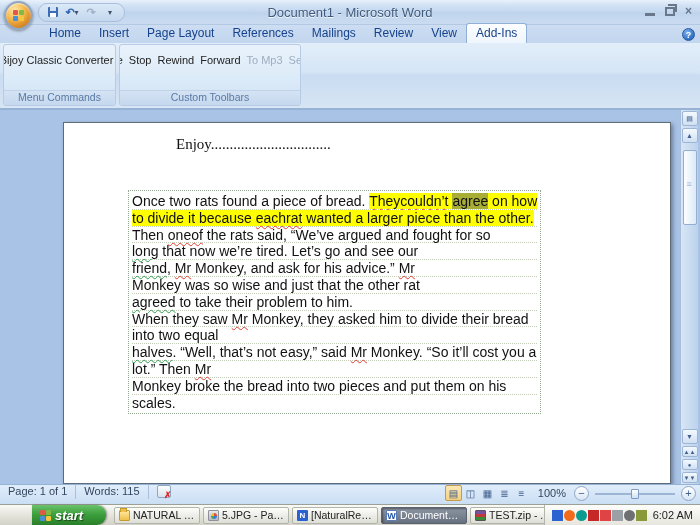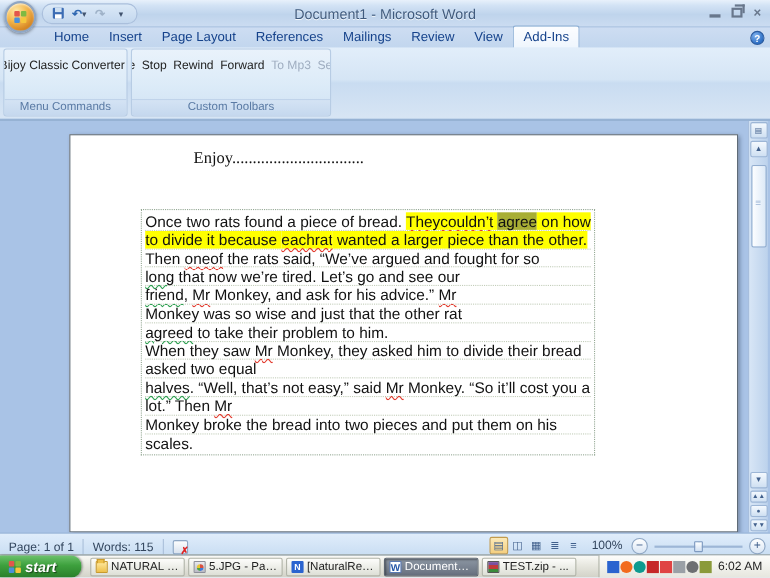--- a/index.html
+++ b/index.html
@@ -91,21 +91,21 @@
   .vs-btn { width:16px; height:15px; margin:1px 0; border:1px solid #9db6d6; border-radius:2px;
     background:linear-gradient(#f4f9fe,#cfe0f2); display:flex; align-items:center; justify-content:center;
     font-size:7px; color:#41608c; cursor:pointer; flex:none; }
   .vs-track { flex:1; width:16px; position:relative; }
   .vs-thumb { position:absolute; top:6px; left:1px; width:14px; height:75px;
     background:linear-gradient(90deg,#fdfeff,#dce9f7); border:1px solid #93aed0; border-radius:2px; cursor:grab; }
   .vs-thumb::after { content:"≡"; position:absolute; left:3px; top:28px; color:#9db6d6; font-size:9px; }
   .vs-browse { font-size:6px; height:11px; }
 
   
-  .statusbar { height:20px; flex:none; display:flex; align-items:flex-end;
+  .statusbar { height:20px; flex:none; display:flex; align-items:flex-start;
     background:linear-gradient(#e0edfb,#cadef3); border-top:1px solid #96b2d4;
     font-size:11px; color:#33465e; }
   .sb-item { padding:0 8px; white-space:nowrap; cursor:pointer; }
   .sb-sep { width:1px; height:14px; background:#aabfda; }
   .proof-icon { width:14px; height:13px; margin:0 8px; position:relative; cursor:pointer;
     background:linear-gradient(#fdfdfd,#d8e2ee); border:1px solid #8fa7c4; border-radius:2px; }
   .proof-icon::after { content:"✗"; position:absolute; right:-2px; bottom:-3px; color:#d22; font-size:9px; font-weight:bold; }
   .sb-right { margin-left:auto; display:flex; align-items:center; padding-right:4px; }
   .viewbtn { width:17px; height:16px; display:flex; align-items:center; justify-content:center;
     font-size:10px; color:#41608c; border:1px solid transparent; border-radius:2px; cursor:pointer; }
@@ -119,21 +119,21 @@
   .zoom-slider .mid { position:absolute; left:50%; top:4px; width:1px; height:8px; background:#7e9ac0; }
   .zoom-slider .thumb { position:absolute; left:36px; top:3px; width:8px; height:10px;
     background:linear-gradient(#fff,#cfdff2); border:1px solid #7e9ac0; border-radius:1px; }
 
   
   .taskbar { height:21px; flex:none; display:flex; align-items:stretch;
     background:linear-gradient(#fafaf7 0%,#e7e7df 45%,#d2d2c8 100%);
     border-top:1px solid #9aa095; }
   .start-btn { flex:none; width:74px; display:flex; align-items:center; gap:4px; padding-left:8px;
     background:linear-gradient(#6cc26c 0%,#3da03d 45%,#2a7f2a 100%);
-    border-radius:0 9px 9px 0; box-shadow:1px 0 2px rgba(0,0,0,.4); cursor:pointer; }
+    border-radius:0 9px 9px 0; box-shadow:1px 0 2px rgba(0,0,0,.4); cursor:pointer;margin-left:32px; }
   .start-flag { width:11px; height:11px; display:grid; grid-template-columns:1fr 1fr; gap:1px; flex:none; }
   .start-flag i { border-radius:1px; }
   .start-flag i:nth-child(1){background:#e2574c;} .start-flag i:nth-child(2){background:#7fba42;}
   .start-flag i:nth-child(3){background:#4a90d9;} .start-flag i:nth-child(4){background:#f5c63c;}
   .start-label { color:#fff; font-weight:bold; font-style:italic; font-size:13px;
     text-shadow:1px 1px 1px rgba(0,0,0,.5); }
   .tasks { display:flex; align-items:center; gap:3px; padding-left:8px; flex:1; min-width:0; }
   .task { width:86px; height:17px; flex:none; display:flex; align-items:center; gap:3px; padding:0 4px;
     background:linear-gradient(#fdfdfb,#dddfd6); border:1px solid #b2b5aa; border-radius:2px;
     font-size:10.5px; color:#222; cursor:pointer; overflow:hidden; white-space:nowrap; }
@@ -233,21 +233,21 @@
       <div class="doc-heading">Enjoy................................</div>
       <div class="doc-para" id="doclines">
           <div class="docline"><span class="">Once two rats found a piece of bread. </span><span class="hl-y sq-red">Theycouldn’t</span><span class="hl-y"> </span><span class="hl-w">agree</span><span class="hl-y"> on how</span></div>
           <div class="docline"><span class="hl-y">to divide it because </span><span class="hl-y sq-red">eachrat</span><span class="hl-y"> wanted a larger piece than the other.</span></div>
           <div class="docline"><span class="">Then </span><span class="sq-red">oneof</span><span class=""> the rats said, “We’ve argued and fought for so</span></div>
           <div class="docline"><span class="sq-green">long</span><span class=""> that now we’re tired. Let’s go and see our</span></div>
           <div class="docline"><span class="sq-green">friend</span><span class="">, </span><span class="sq-red">Mr</span><span class=""> Monkey, and ask for his advice.” </span><span class="sq-red">Mr</span></div>
           <div class="docline"><span class="">Monkey was so wise and just that the other rat</span></div>
           <div class="docline"><span class="sq-green">agreed</span><span class=""> to take their problem to him.</span></div>
           <div class="docline"><span class="">When they saw </span><span class="sq-red">Mr</span><span class=""> Monkey, they asked him to divide their bread</span></div>
-          <div class="docline"><span class="">asked two equal</span></div>
+          <div class="docline"><span class="">into two equal</span></div>
           <div class="docline"><span class="sq-green">halves</span><span class="">. “Well, that’s not easy,” said </span><span class="sq-red">Mr</span><span class=""> Monkey. “So it’ll cost you a</span></div>
           <div class="docline"><span class="">lot.” Then </span><span class="sq-red">Mr</span></div>
           <div class="docline"><span class="">Monkey broke the bread into two pieces and put them on his</span></div>
           <div class="docline"><span class="">scales.</span></div>
         </div>
     </div>
     <div class="vscroll">
       <div class="vs-btn">▤</div>
       <div class="vs-btn">▲</div>
       <div class="vs-track">

